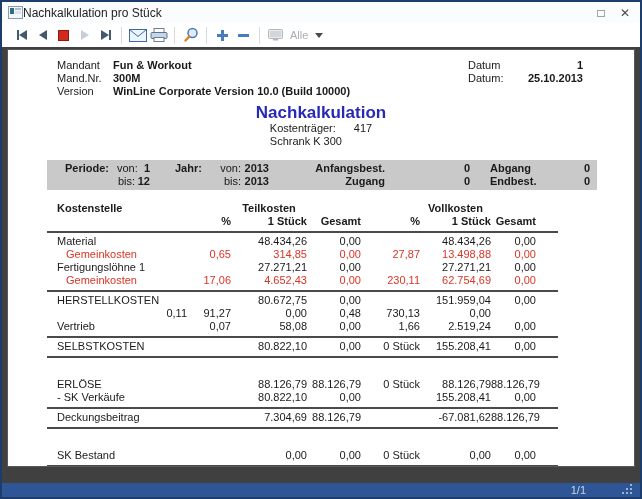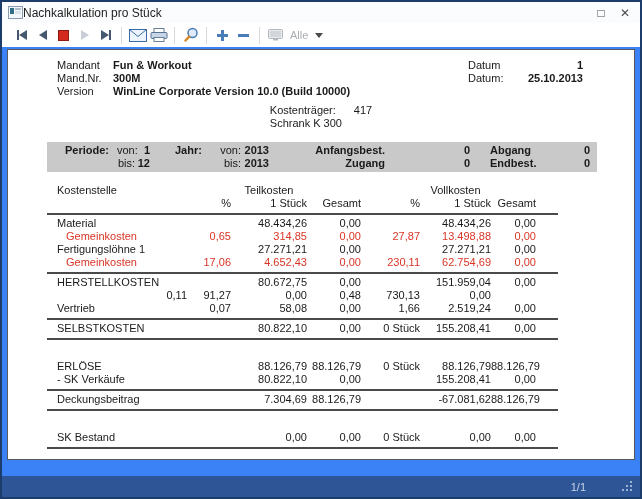--- a/index.html
+++ b/index.html
@@ -20,21 +20,21 @@
   .tri-l{width:0;height:0;border-top:5px solid transparent;border-bottom:5px solid transparent;border-right:8px solid #45586e}
   .tri-r{width:0;height:0;border-top:5px solid transparent;border-bottom:5px solid transparent;border-left:8px solid #45586e}
   .tri-r.dis{border-left-color:#c9ced6}
   .vbar{width:2px;height:10px;background:#45586e}
   .stop-sq{width:11px;height:11px;background:var(--stop-red);border:1px solid #8e1b12}
   .plus,.minus{position:relative;width:13px;height:13px}
   .plus::before,.minus::before{content:"";position:absolute;left:1px;top:5px;width:11px;height:3px;background:#4a7cba}
   .plus::after{content:"";position:absolute;left:5px;top:1px;width:3px;height:11px;background:#4a7cba}
   .alle{font-size:11px;color:#a9adb3;margin:0 3px 0 4px}
   .dd-arrow{width:0;height:0;border-left:4px solid transparent;border-right:4px solid transparent;border-top:5px solid #4a4a4a;margin-left:2px}
-  .viewport{flex:1;background:#3b82f6;padding:2px 5px 16px 5px;min-height:0}
+  .viewport{flex:1;background:#404040;padding:2px 5px 16px 5px;min-height:0}
   .page{background:#fff;border:1px solid #595959;height:100%;position:relative;font-size:11px;color:#1a1a1a;overflow:hidden}
   .rpt-header{display:flex;justify-content:space-between;margin:9px 51px 0 49px}
   .hl-row{display:flex;line-height:13px}
   .hl-label{width:56px}
   .hl-value{font-weight:bold}
   .hr-block{width:115px}
   .hr-row{display:flex;line-height:13px}
   .hr-label{flex:0 0 48px}
   .hr-value{font-weight:bold;text-align:right;flex:1}
   .title-block{text-align:center;margin-top:6px}
@@ -46,25 +46,25 @@
   .b-bold{font-weight:bold}
   .b-r{text-align:right}
   .b-gap{padding-left:25px}
   .b-gap2{padding-left:20px}
   .table{margin:12px 0 0 39px;width:511px;line-height:13px}
   .trow{display:grid;grid-template-columns:140px 44px 76px 54px 59px 71px 45px;width:489px}
   .trow .c-num{text-align:right}
   .trow .c-label{padding-left:10px;white-space:nowrap}
   .trow.indent .c-label{padding-left:19px}
   .trow.red{color:var(--accent-red)}
-  .thead-row{font-weight:normal}
+  .thead-row{font-weight:bold}
   .th-center{text-align:center}
   .trule{border-top:2px solid var(--rule);margin:3px 0 2px 0}
   .tspacer{height:18px}
-  .statusbar{height:21px;background:var(--statusbar-blue);flex:0 0 auto;display:flex;align-items:center;justify-content:flex-end;color:#c9d4e8;font-size:11px}
+  .statusbar{height:14px;background:var(--statusbar-blue);flex:0 0 auto;display:flex;align-items:center;justify-content:flex-end;color:#c9d4e8;font-size:11px}
   .page-ind{margin-right:36px}
   .grip{margin-right:6px;display:grid;grid-template-columns:repeat(3,4px);grid-template-rows:repeat(3,4px)}
   .grip i{width:2px;height:2px;background:#9db1d2;display:block}
   .grip i.e{background:transparent}
   svg{display:block}
 </style>
 </head>
 <body>
 
 <div class="window">
@@ -169,20 +169,21 @@
               <span class="hr-value">1</span>
             </div>
           <div class="hr-row">
               <span class="hr-label">Datum:</span>
               <span class="hr-value">25.10.2013</span>
             </div>
         </div>
       </div>
 
       <div class="title-block">
+        <div class="rpt-title">Nachkalkulation</div>
         <div class="kt-block">
           <div><span>Kostenträger:</span><span class="kt-gap"></span><span>417</span></div>
           <div>Schrank K 300</div>
         </div>
       </div>
 
       <div class="band">
         <div class="band-row">
           <span class="b-bold">Periode:</span>
           <span class="b-r">von:</span>

